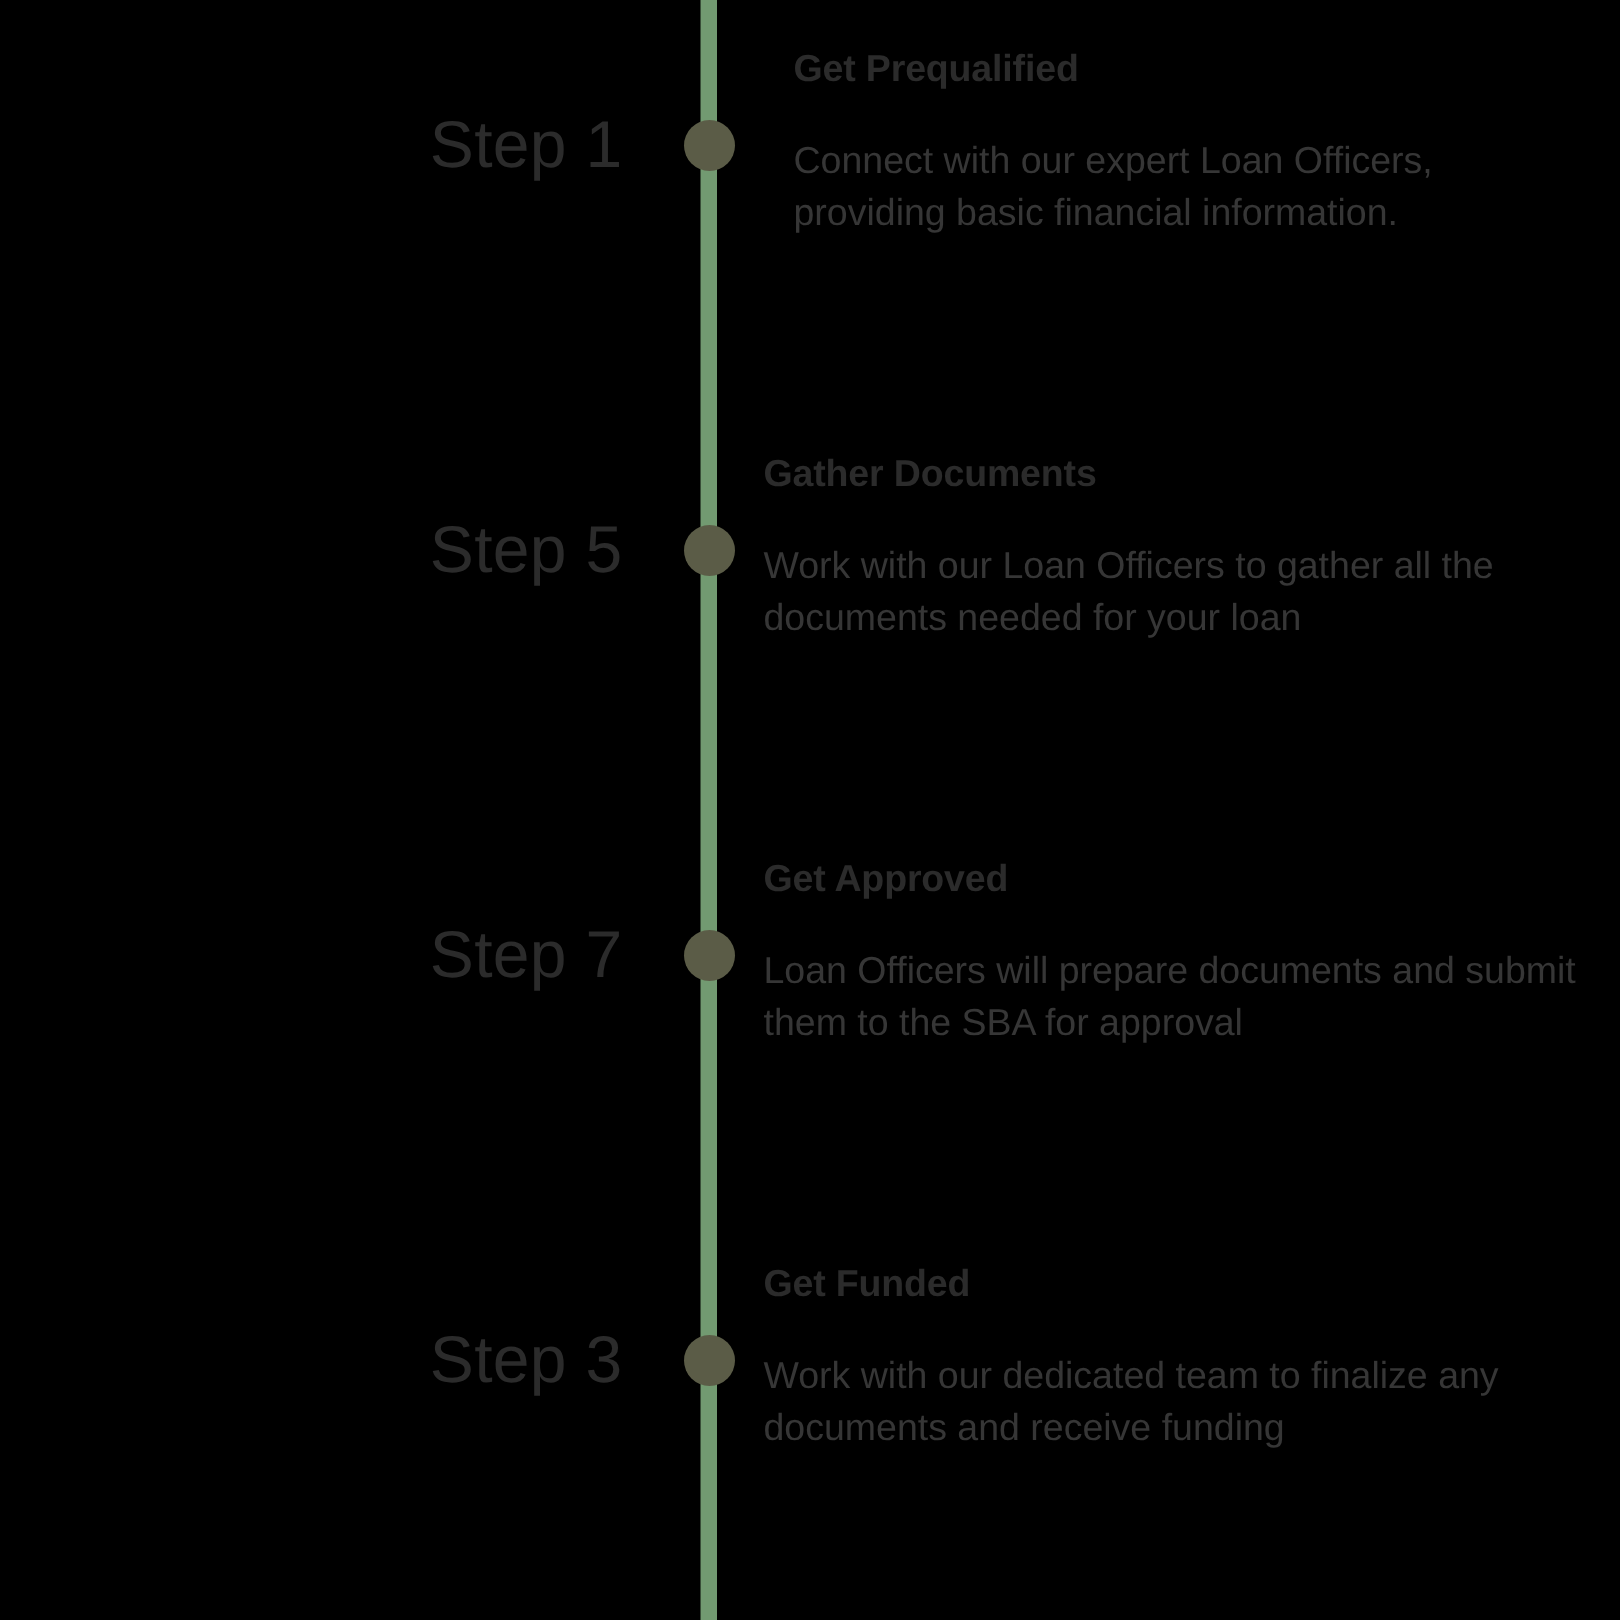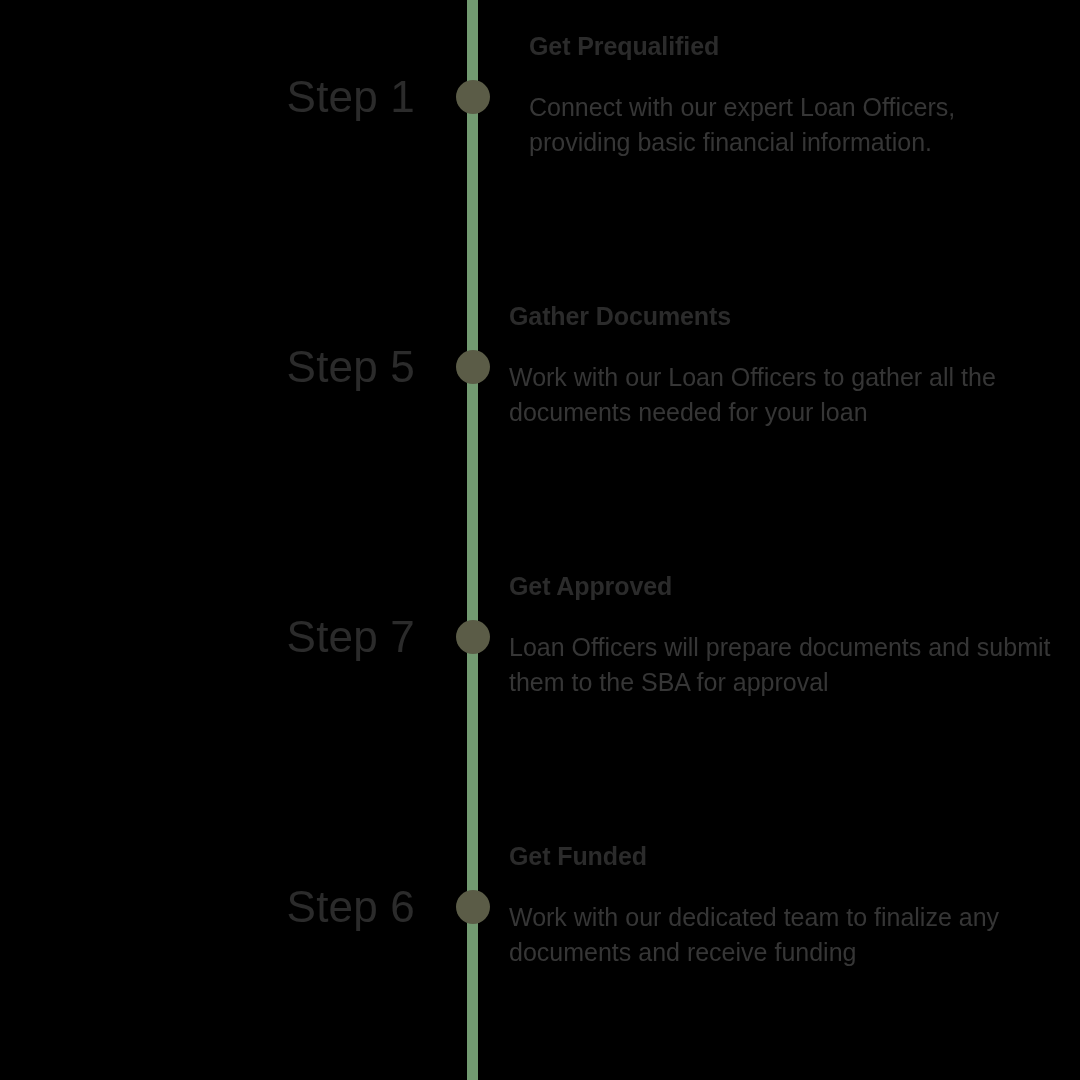--- a/index.html
+++ b/index.html
@@ -127,21 +127,21 @@
   <div class="step-row" style="top:637px;">
     <div class="step-label">Step 7</div>
     <div class="step-node"></div>
     <div class="step-content indent-b">
       <div class="step-title">Get Approved</div>
       <div class="step-desc">Loan Officers will prepare documents and submit them to the SBA for approval</div>
     </div>
   </div>
 
   <div class="step-row" style="top:907px;">
-    <div class="step-label">Step 6</div>
+    <div class="step-label">Step 3</div>
     <div class="step-node"></div>
     <div class="step-content indent-b">
       <div class="step-title">Get Funded</div>
       <div class="step-desc">Work with our dedicated team to finalize any documents and receive funding</div>
     </div>
   </div>
 
 </div>
 
 </body></html>

